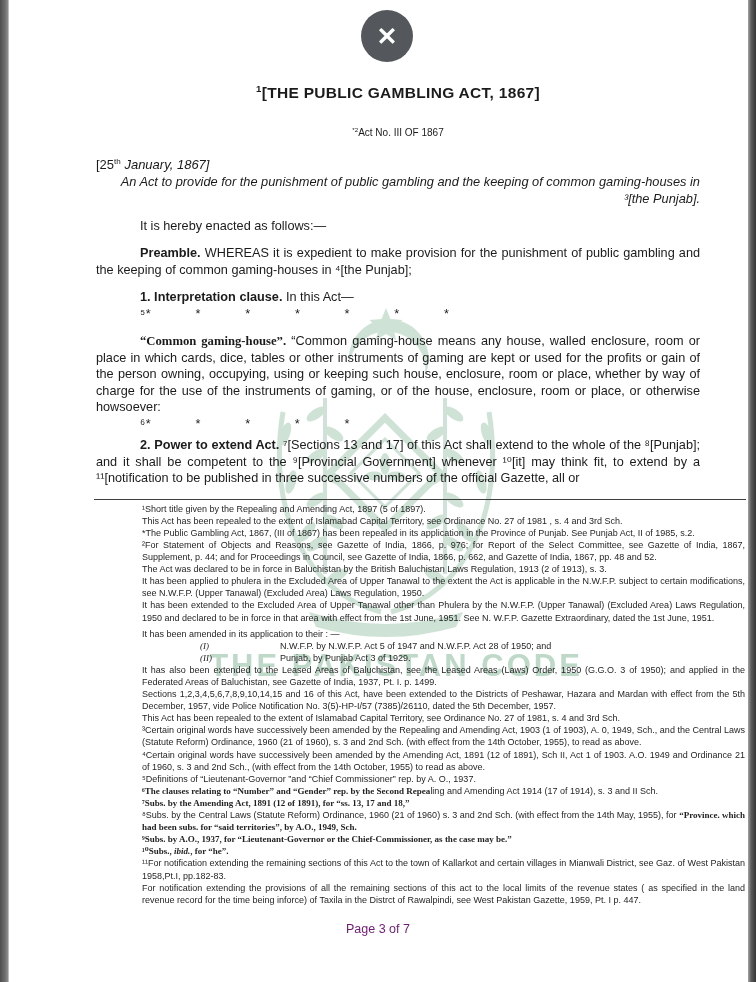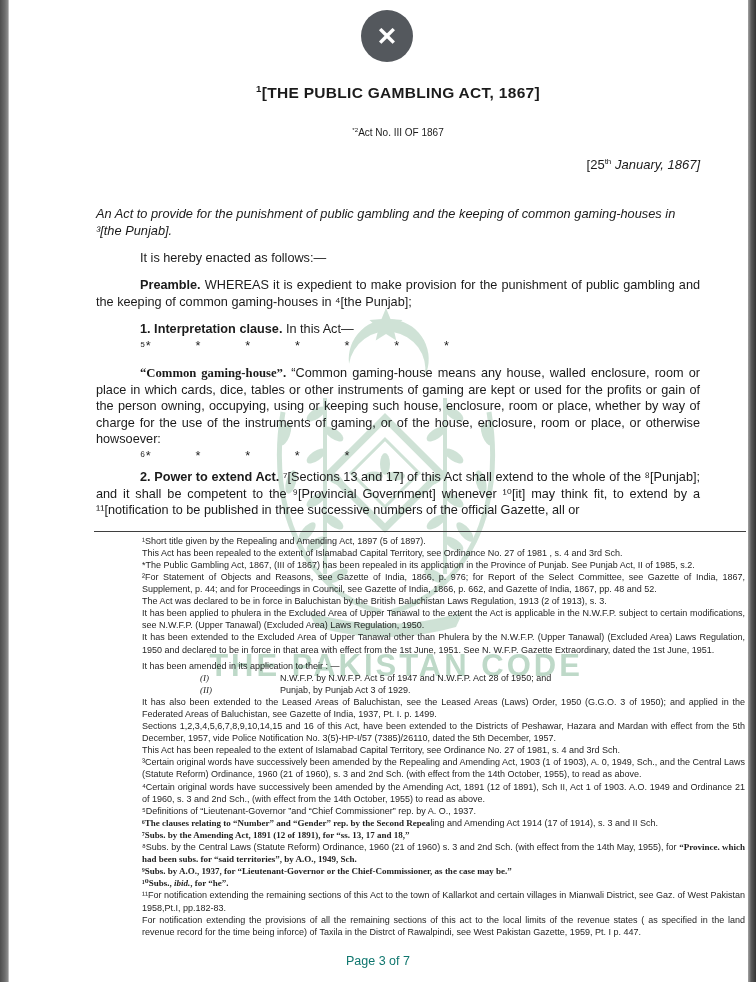--- a/index.html
+++ b/index.html
@@ -28,44 +28,44 @@
   .wm-text {
     position: absolute; left: 18px; top: 648px; width: 100%; text-align: center;
     font-size: 31px; font-weight: bold; letter-spacing: 3px; color: #b7d5c3; opacity: 0.9;
     white-space: nowrap;
   }
 
   .content { position: relative; z-index: 1; padding: 83px 56px 0 96px; }
   .title { text-align: center; font-size: 15.5px; font-weight: bold; letter-spacing: 0.3px; }
   .title sup, .act-no sup, .date-line sup { font-size: 62%; }
   .act-no { text-align: center; font-size: 10px; margin-top: 24px; }
-  .date-line { text-align: right; font-size: 13px; margin-top: 19px; }
+  .date-line { text-align: left; font-size: 13px; margin-top: 19px; }
   .date-line .it { font-style: italic; }
-  .long-title { text-align: left; font-style: italic; font-size: 12.8px; line-height: 17px; margin-top: 32px; }
+  .long-title { text-align: right; font-style: italic; font-size: 12.8px; line-height: 17px; margin-top: 0; }
   .para { text-align: justify; font-size: 12.7px; line-height: 16.4px; margin-top: 11px; text-indent: 44px; }
   .para .lead { font-weight: bold; }
   .para .lead-serif { font-weight: bold; font-family: "Liberation Serif", "DejaVu Serif", serif; }
   .mt-sm { }
   .stars { font-size: 12.7px; line-height: 15px; margin-top: 2px; white-space: pre; padding-left: 44px; letter-spacing: 0.5px; }
   .sec2 { margin-top: 5px; }
 
   .fn-sep { position: relative; z-index: 1; margin: 12px 0 3px 94px; width: 652px; border-top: 1.4px solid #3f3f3f; }
   .footnotes {
     position: relative; z-index: 1; margin: 0 11px 0 142px;
     font-size: 9px; line-height: 12.1px; color: #1f1f1f; text-align: justify;
   }
   .fn-line { min-height: 12px; }
   .fn-gap { margin-top: 4px; }
   .fn-item { text-align: left; }
   .s-n { }
   .s-b { font-family: "Liberation Serif", "DejaVu Serif", serif; font-weight: bold; }
   .s-bi { font-family: "Liberation Serif", "DejaVu Serif", serif; font-weight: bold; font-style: italic; }
   .s-lbl { display: inline-block; margin-left: 58px; width: 80px; font-style: italic; font-family: "Liberation Serif", "DejaVu Serif", serif; }
 
-  .footer { position: relative; z-index: 1; text-align: center; font-size: 12.5px; margin-top: 16px; color: #0f766e; }
+  .footer { position: relative; z-index: 1; text-align: center; font-size: 12.5px; margin-top: 16px; color: #701a75; }
 </style>
 </head>
 <body>
 
 <div class="viewport">
   <div class="edge-left"></div>
   <div class="edge-right"></div>
 
   <button class="close-btn">
     <span class="close-x">✕</span>

